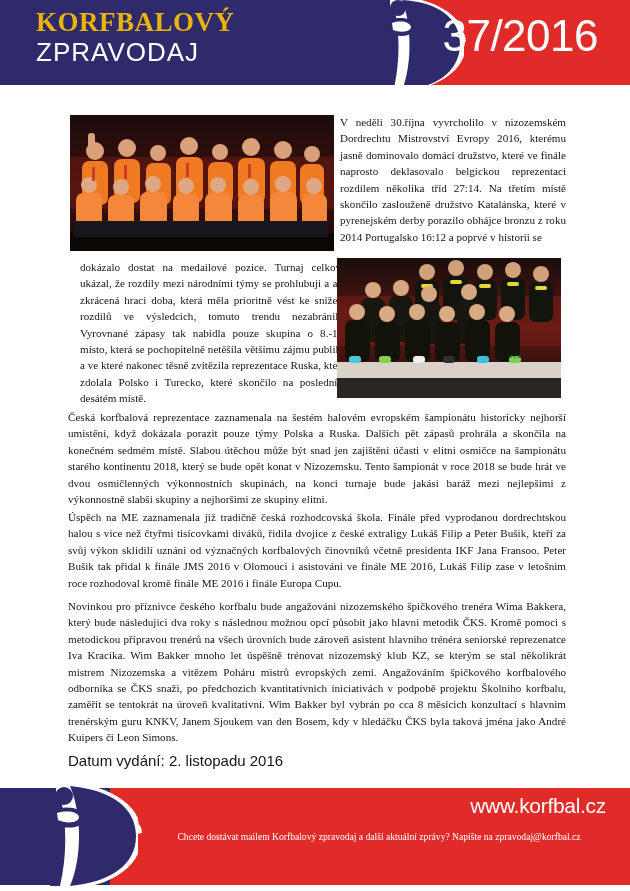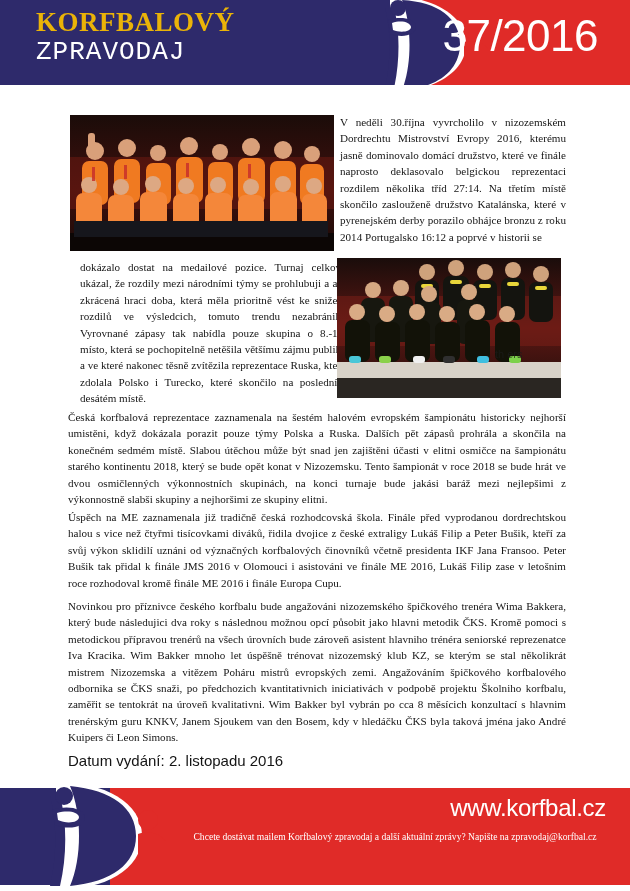--- a/index.html
+++ b/index.html
@@ -37,21 +37,21 @@
   }
   .mast-line1 {
     font-family: "Liberation Serif", serif;
     font-weight: bold;
     font-size: 27px;
     letter-spacing: 0.5px;
     color: #eab308;
     line-height: 1.05;
   }
   .mast-line2 {
-    font-family: Liberation Mono, monospace;
+    font-family: Liberation Sans, sans-serif;
     font-weight: normal;
     font-size: 26px;
     letter-spacing: 1px;
     color: #ffffff;
     line-height: 1.3;
   }
   .issue-number {
     position: absolute;
     right: 32px; top: 14px;
     font-family: "Liberation Sans", sans-serif;
@@ -152,28 +152,28 @@
   .footer-logo {
     position: absolute;
     left: 30px; top: 2px;
     width: 136px; height: 108px;
     z-index: 6;
   }
   .footer-url {
     position: absolute;
     right: 24px; top: 14px;
     font-family: "Liberation Sans", sans-serif;
-    font-size: 24px;
+    font-size: 21px;
     color: #ffffff;
     z-index: 7;
     letter-spacing: -0.3px;
   }
   .footer-note {
     position: absolute;
-    left: 162px; top: 51px;
+    left: 146px; top: 51px;
     width: 466px;
     text-align: center;
     font-family: "Liberation Serif", serif;
     font-size: 9.6px;
     color: #ffffff;
     z-index: 7;
   }
 </style>
 </head>
 <body>

